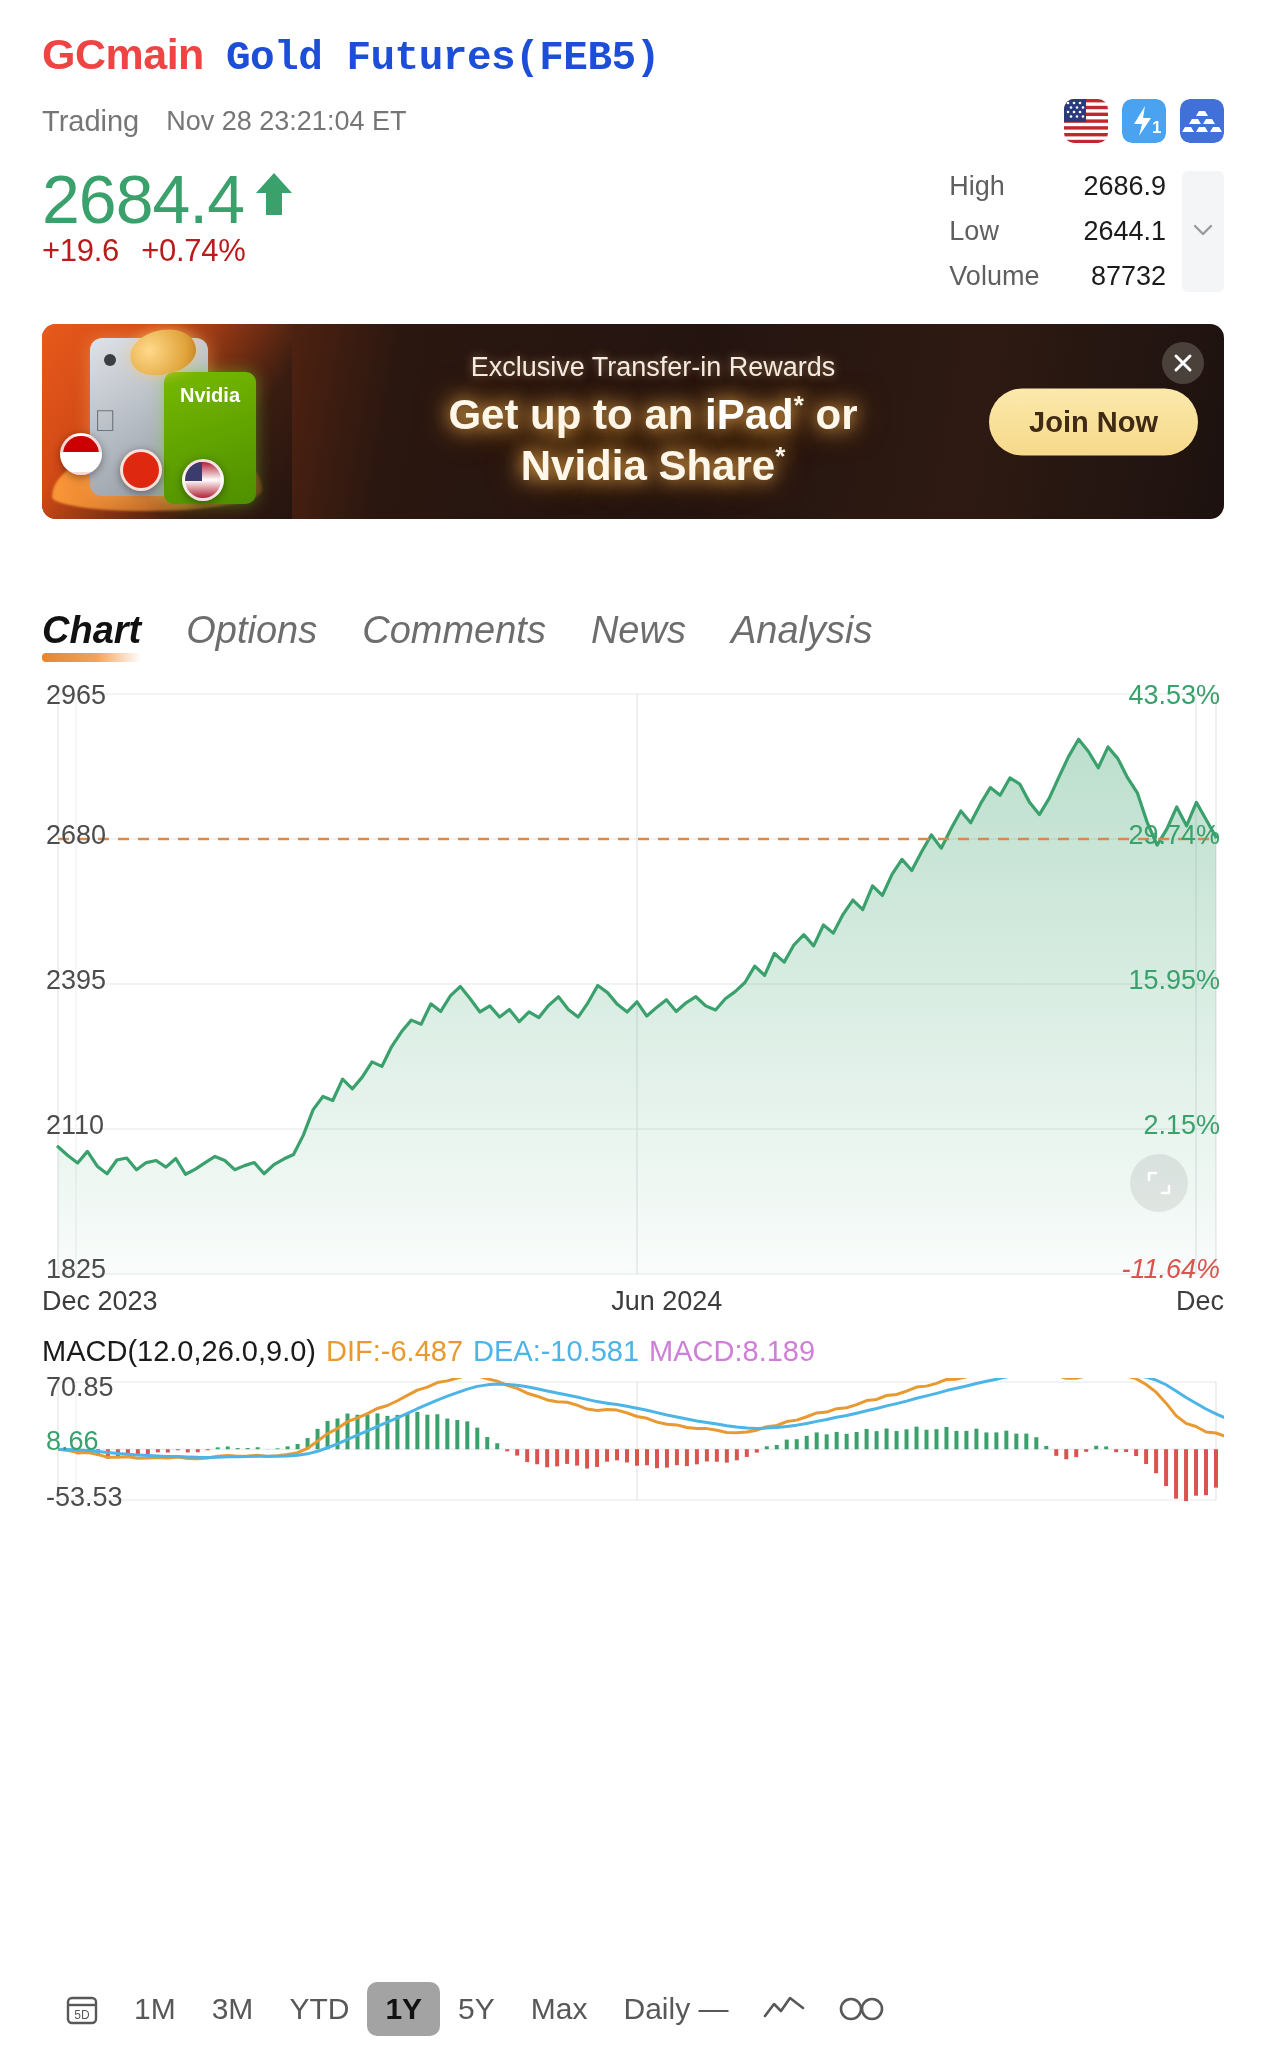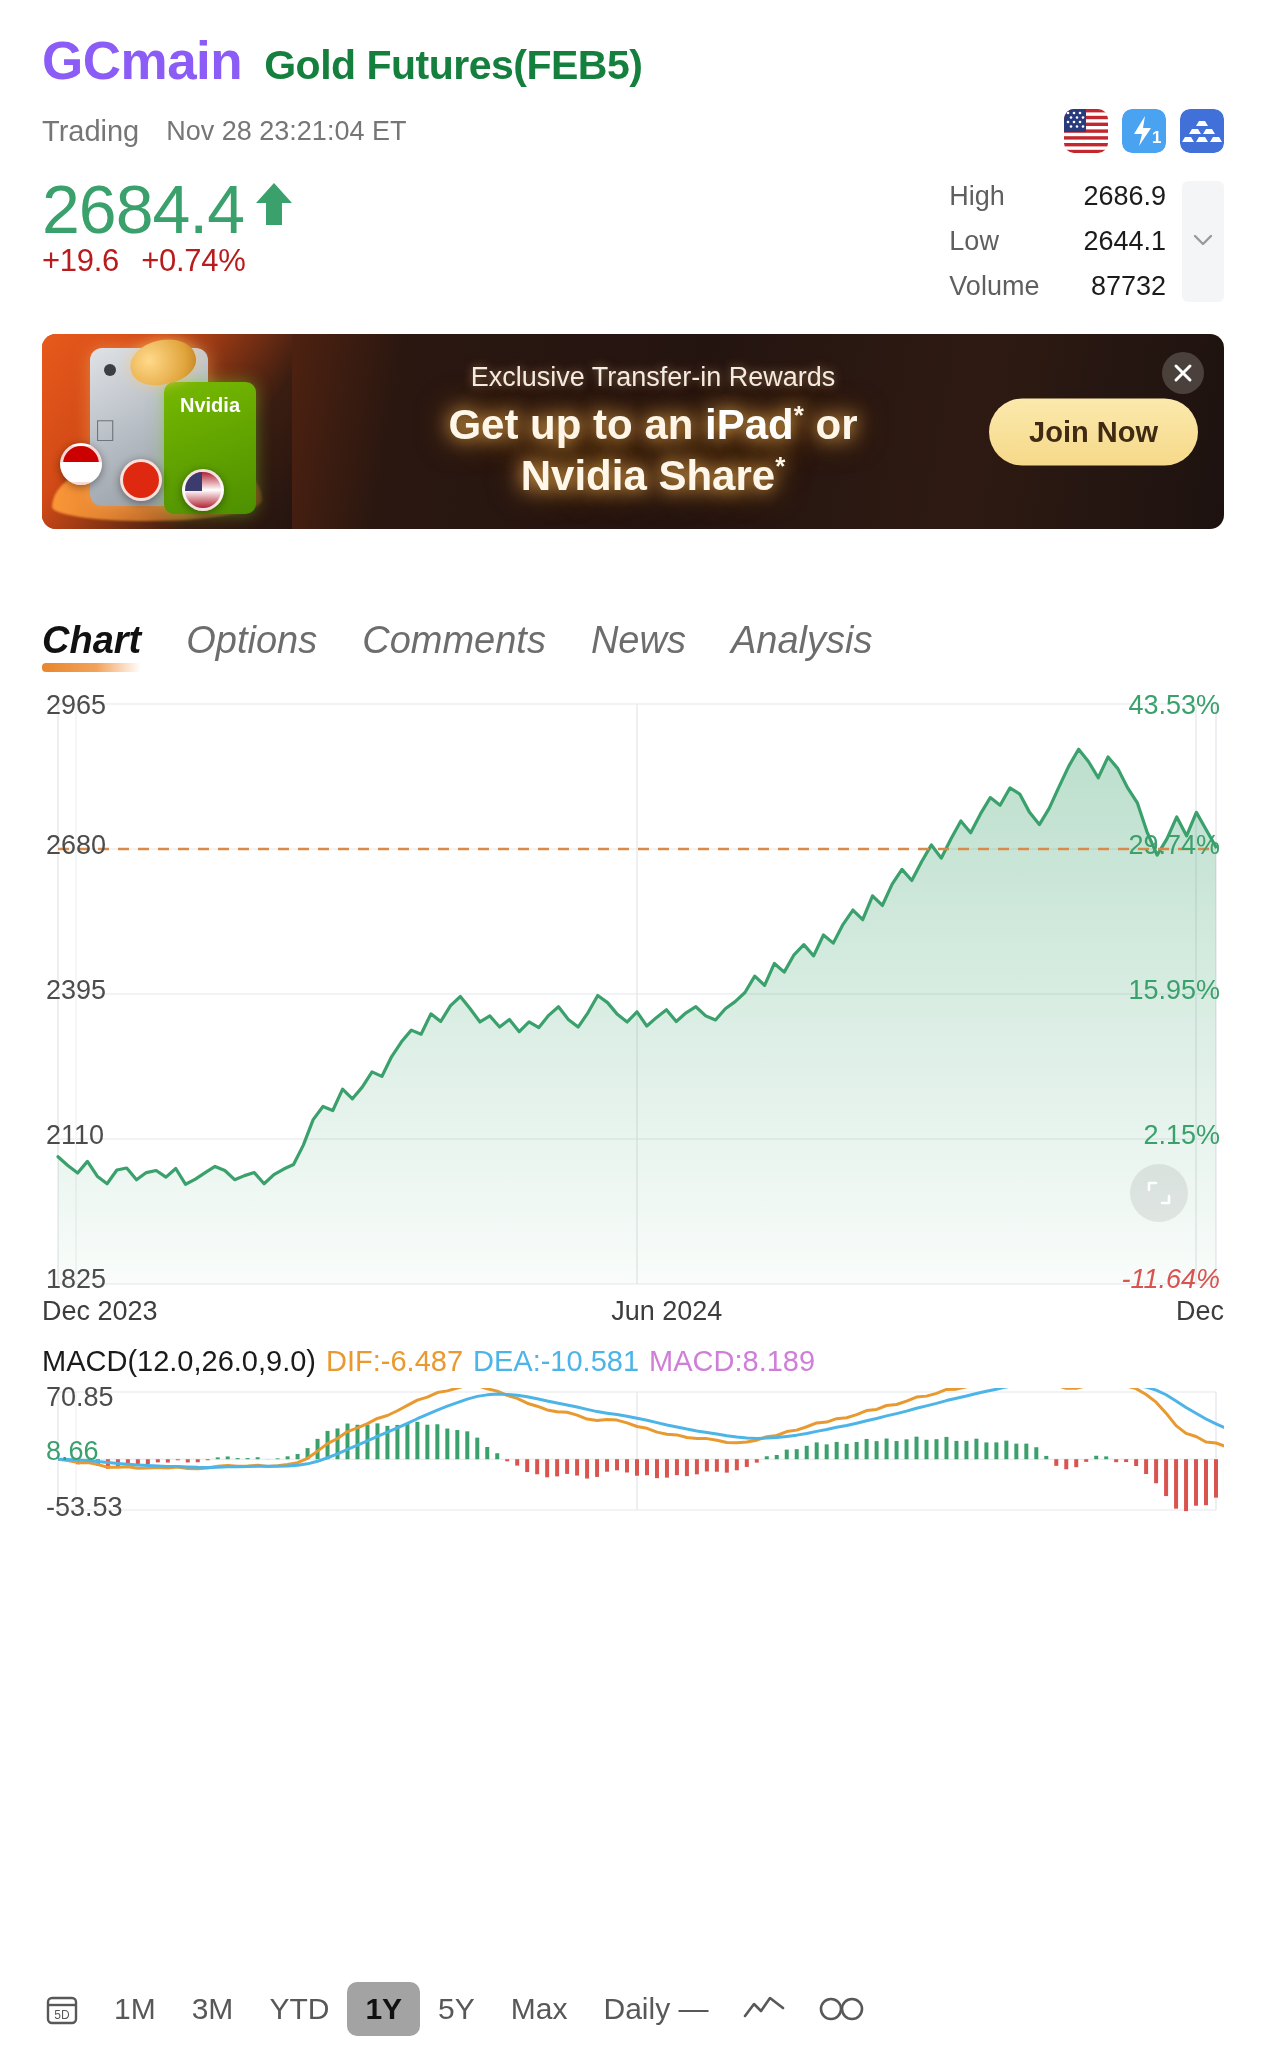--- a/index.html
+++ b/index.html
@@ -8,26 +8,27 @@
     background: #ffffff;
     font-family: "Liberation Sans", sans-serif;
     overflow: hidden;
   }
   body { position: relative; }
 
   
   .header { padding: 30px 42px 0 42px; }
   .title-row { display: flex; align-items: baseline; gap: 22px; }
   .symbol {
-    font-size: 53px; font-weight: bold; color: #8b5cf6;
+    font-size: 43px; font-weight: bold; color: #ef4444;
     letter-spacing: -0.5px;
   }
   .sec-name {
-    font-size: 41px; font-weight: bold; color: #15803d;
+    font-size: 41px; font-weight: bold; color: #1d4ed8;
     letter-spacing: -0.5px;
+    font-family: Liberation Mono, monospace;
   }
 
   .status-row {
     display: flex; align-items: center;
     margin-top: 18px;
   }
   .status-text { font-size: 29px; color: #767676; }
   .status-time { font-size: 27px; color: #767676; margin-left: 27px; }
   .badges { margin-left: auto; display: flex; gap: 14px; align-items: center; }
   .badge {
@@ -202,21 +203,21 @@
   .macd-head .t-macd { color: #cf7fd8; margin-left: 10px; }
   .macd-wrap { position: relative; margin-top: 10px; padding: 0 42px; }
   .macd-area { position: relative; width: 1182px; height: 128px; }
   .macd-lab { position: absolute; font-size: 27px; color: #4c4c4c; left: 4px; }
   .macd-lab.zero { color: #3aa06c; }
 
   
   .toolbar {
     position: absolute; left: 0; right: 0; bottom: 0; height: 78px;
     display: flex; align-items: center; gap: 0;
-    padding: 0 28px;
+    padding: 0 48px;
   }
   .tb-item {
     font-size: 30px; color: #585858; cursor: pointer;
     padding: 10px 18px; border-radius: 10px; white-space: nowrap;
   }
   .tb-item.sel { background: #a3a3a3; color: #111; font-weight: bold; }
   .tb-icon { display: flex; align-items: center; justify-content: center; cursor: pointer; padding: 6px 14px; }
 </style>
 </head>
 <body>

